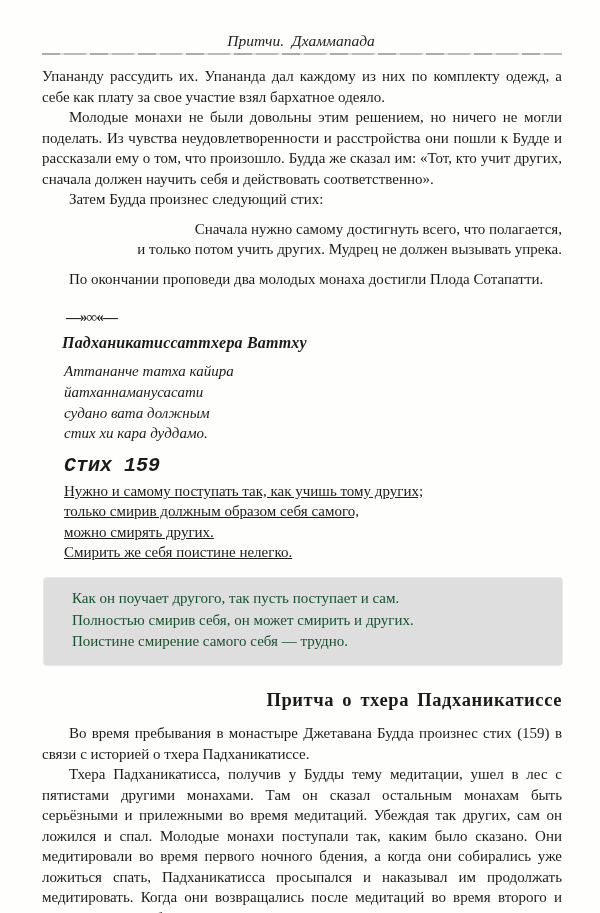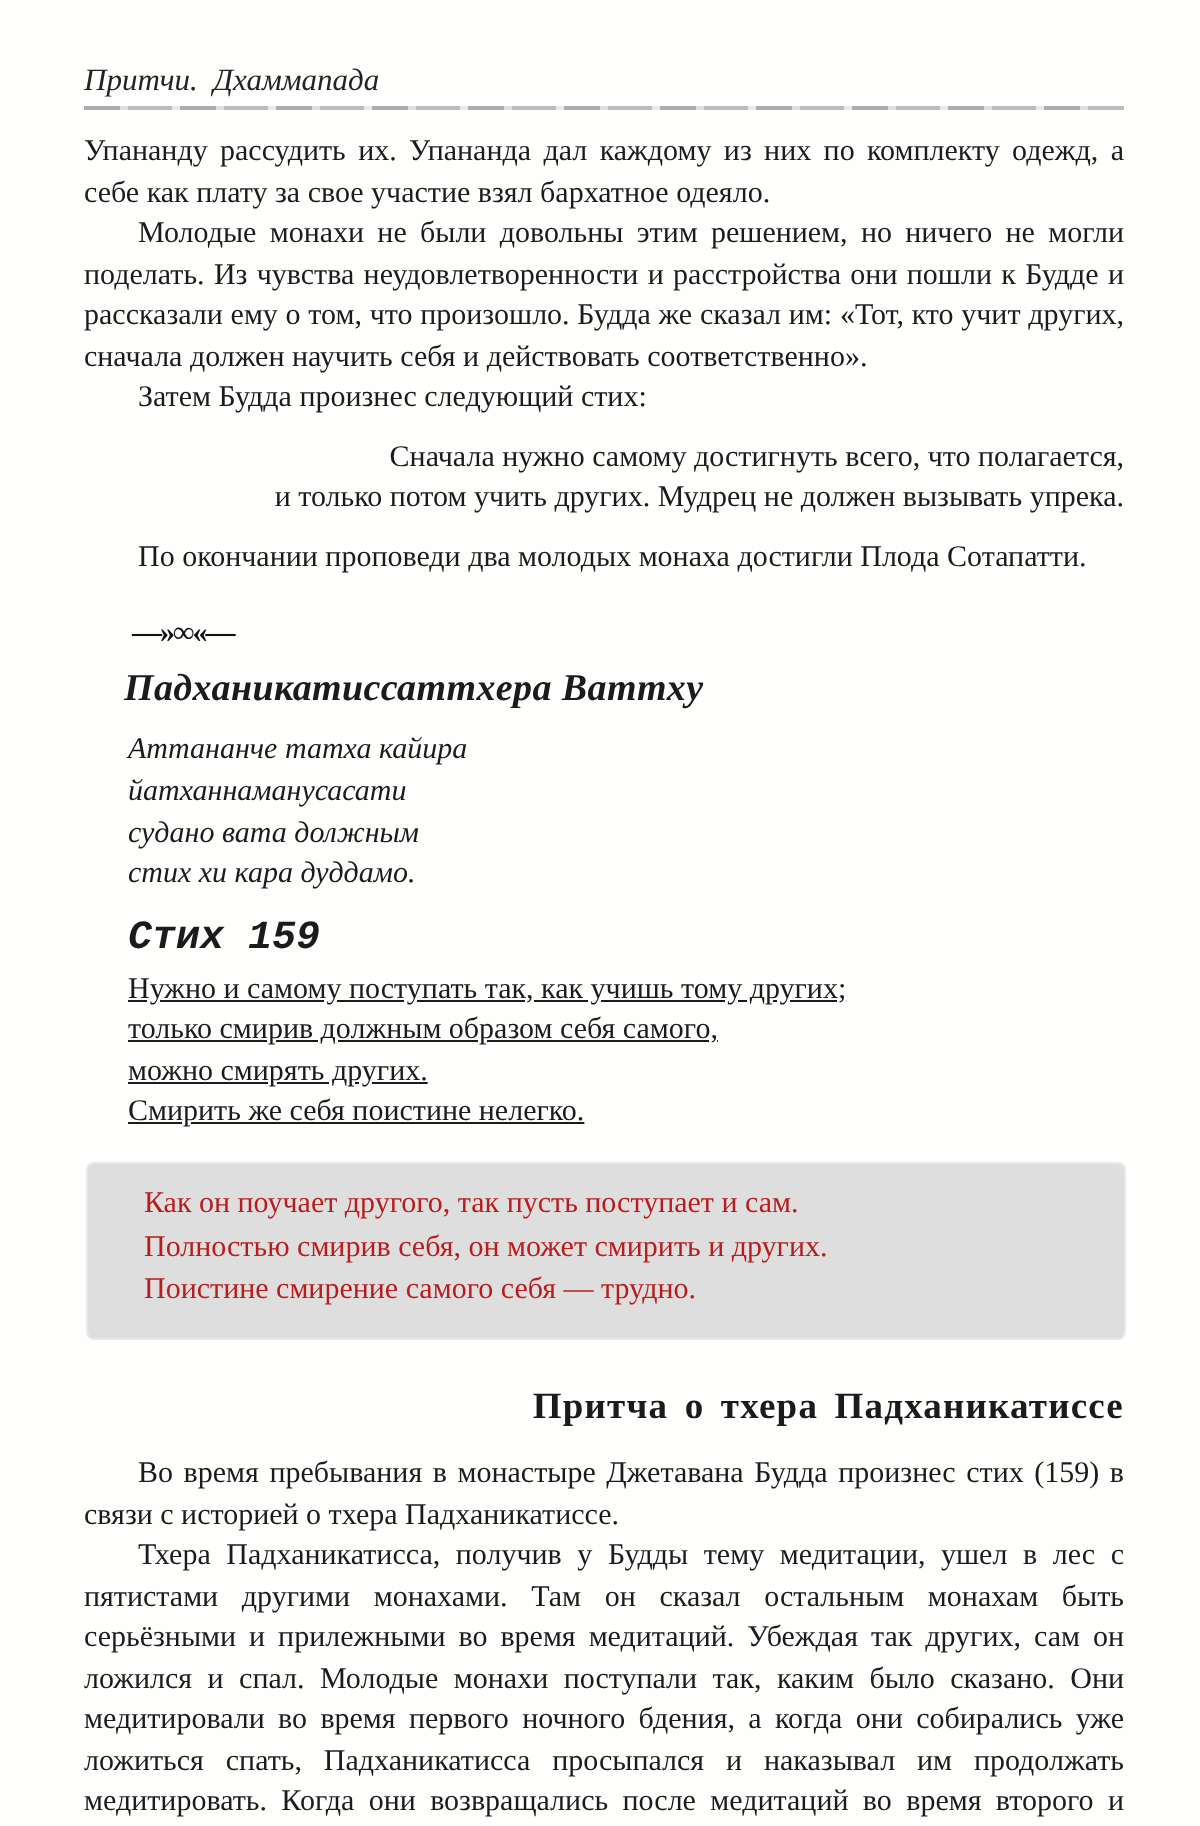--- a/index.html
+++ b/index.html
@@ -9,21 +9,21 @@
     height: 913px;
     box-sizing: border-box;
     padding: 32px 38px 0 42px;
     background: #fefefd;
     overflow: hidden;
     font-family: "Liberation Serif", "DejaVu Serif", serif;
     font-size: 15px;
     color: #1b1b1b;
   }
   .running-header {
-    text-align: left;
+    text-align: center;
     font-style: italic;
     font-size: 15.5px;
     color: #232323;
     padding-right: 2px;
     white-space: pre;
   }
   .header-rule {
     height: 2px;
     margin-top: 3px;
     background: repeating-linear-gradient(90deg,
@@ -39,21 +39,21 @@
   .ornament-divider {
     margin: 20px 0 4px 24px;
     font-size: 15px;
     letter-spacing: -1px;
     color: #111;
     font-weight: bold;
   }
   .section-title {
     font-style: italic;
     font-weight: bold;
-    font-size: 19px;
+    font-size: 16px;
     margin: 8px 0 9px 20px;
     letter-spacing: 0.2px;
     font-family: Liberation Serif, serif;
   }
   .pali-verse {
     font-style: italic;
     margin: 0 0 10px 22px;
     line-height: 1.37;
     font-size: 15px;
   }
@@ -61,21 +61,21 @@
     font-style: italic;
     font-weight: bold;
     font-size: 20px;
     margin: 10px 0 4px 22px;
     font-family: Liberation Mono, monospace;
   }
   .translation-verse { margin: 4px 0 0 22px; line-height: 1.37; text-decoration: underline; }
   .quote-block {
     margin: 15px 0 16px 2px;
     background: #dedede;
-    color: #b91c1c;
+    color: #14532d;
     padding: 10px 10px 12px 28px;
     line-height: 1.45;
     border-radius: 3px;
     box-shadow: 0 0 0 1px #e9e9e9;
   }
   .story-title {
     text-align: right;
     font-weight: bold;
     font-size: 18.5px;
     margin: 25px 0 12px 0;

